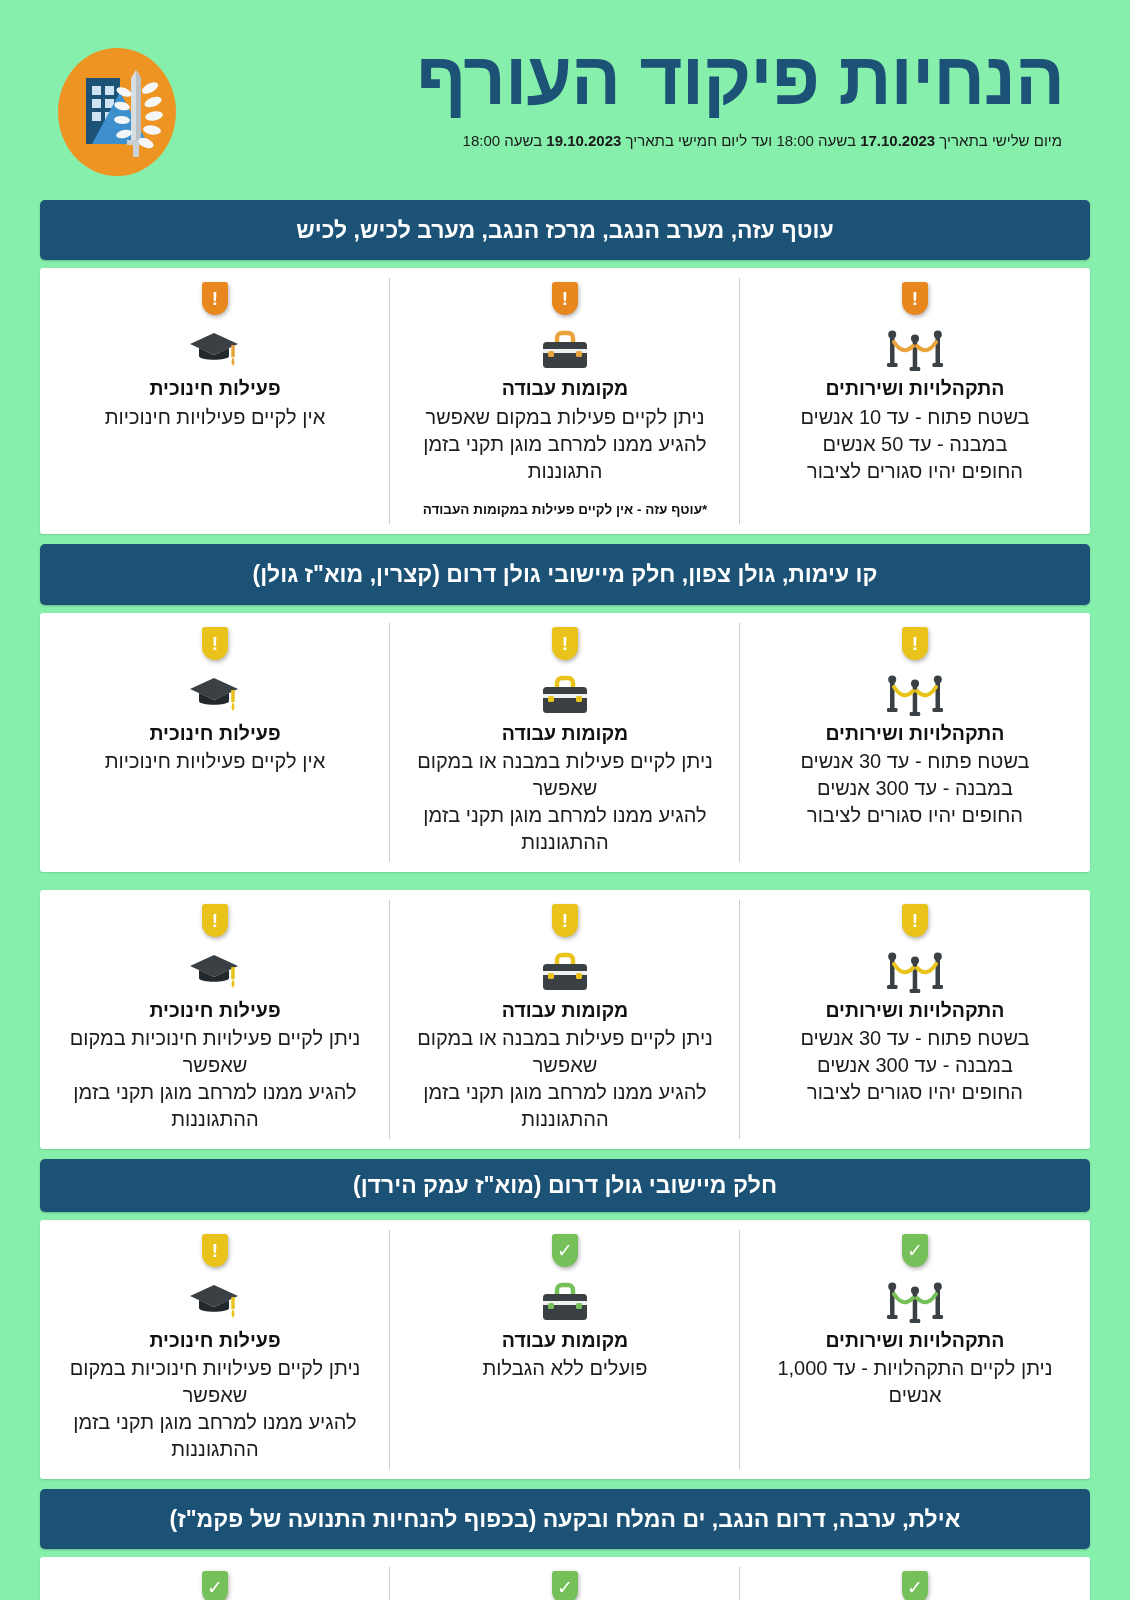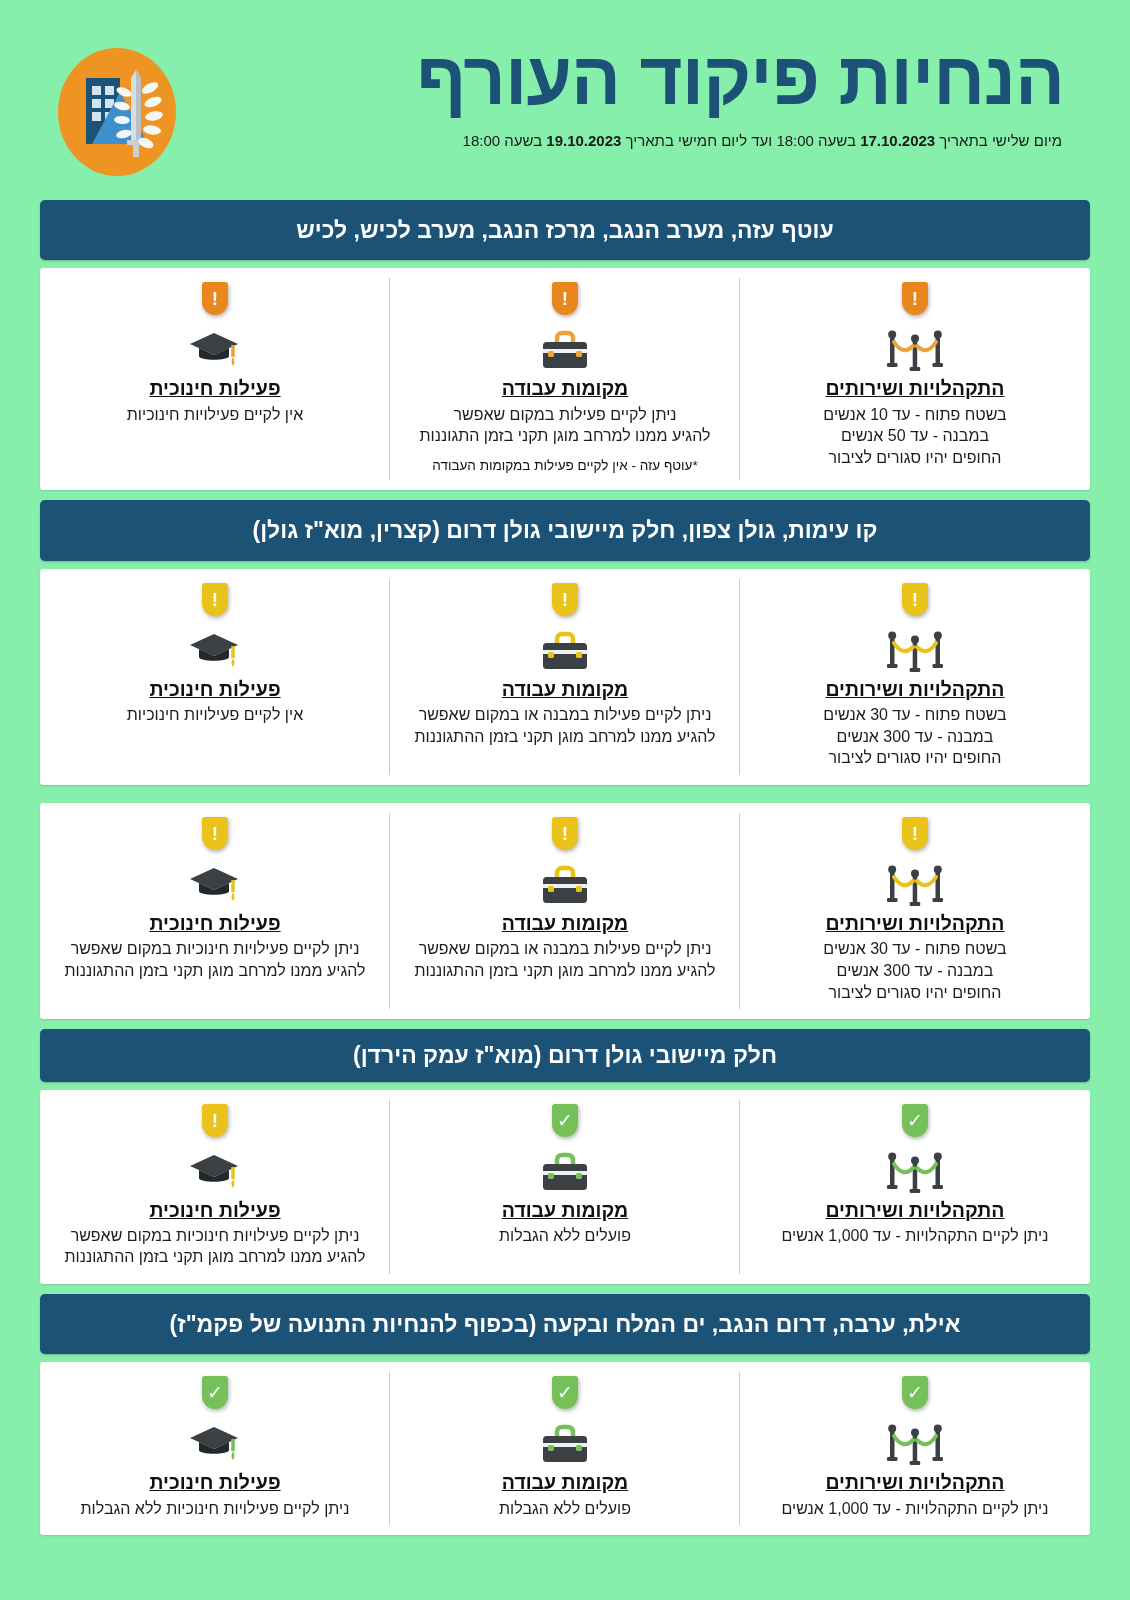--- a/index.html
+++ b/index.html
@@ -137,32 +137,31 @@
     margin-bottom: 5px;
   }
   .card-icon svg { display: block; }
 
   .card-title {
     font-size: 19.5px;
     font-weight: bold;
     color: #111111;
     margin-bottom: 3px;
     line-height: 1.25;
-    text-decoration: underline;
   }
   .card-body {
-    font-size: 16px;
+    font-size: 20px;
     color: #1d1d1d;
     line-height: 1.35;
   }
   .card-note {
     font-size: 13.5px;
-    font-weight: normal;
+    font-weight: bold;
     color: #111111;
-    margin-top: 10px;
+    margin-top: 16px;
     line-height: 1.3;
   }
   .card-body b { font-weight: normal; }
 </style>
 </head>
 <body>
 
 <div class="page">
 
   <div class="header">

